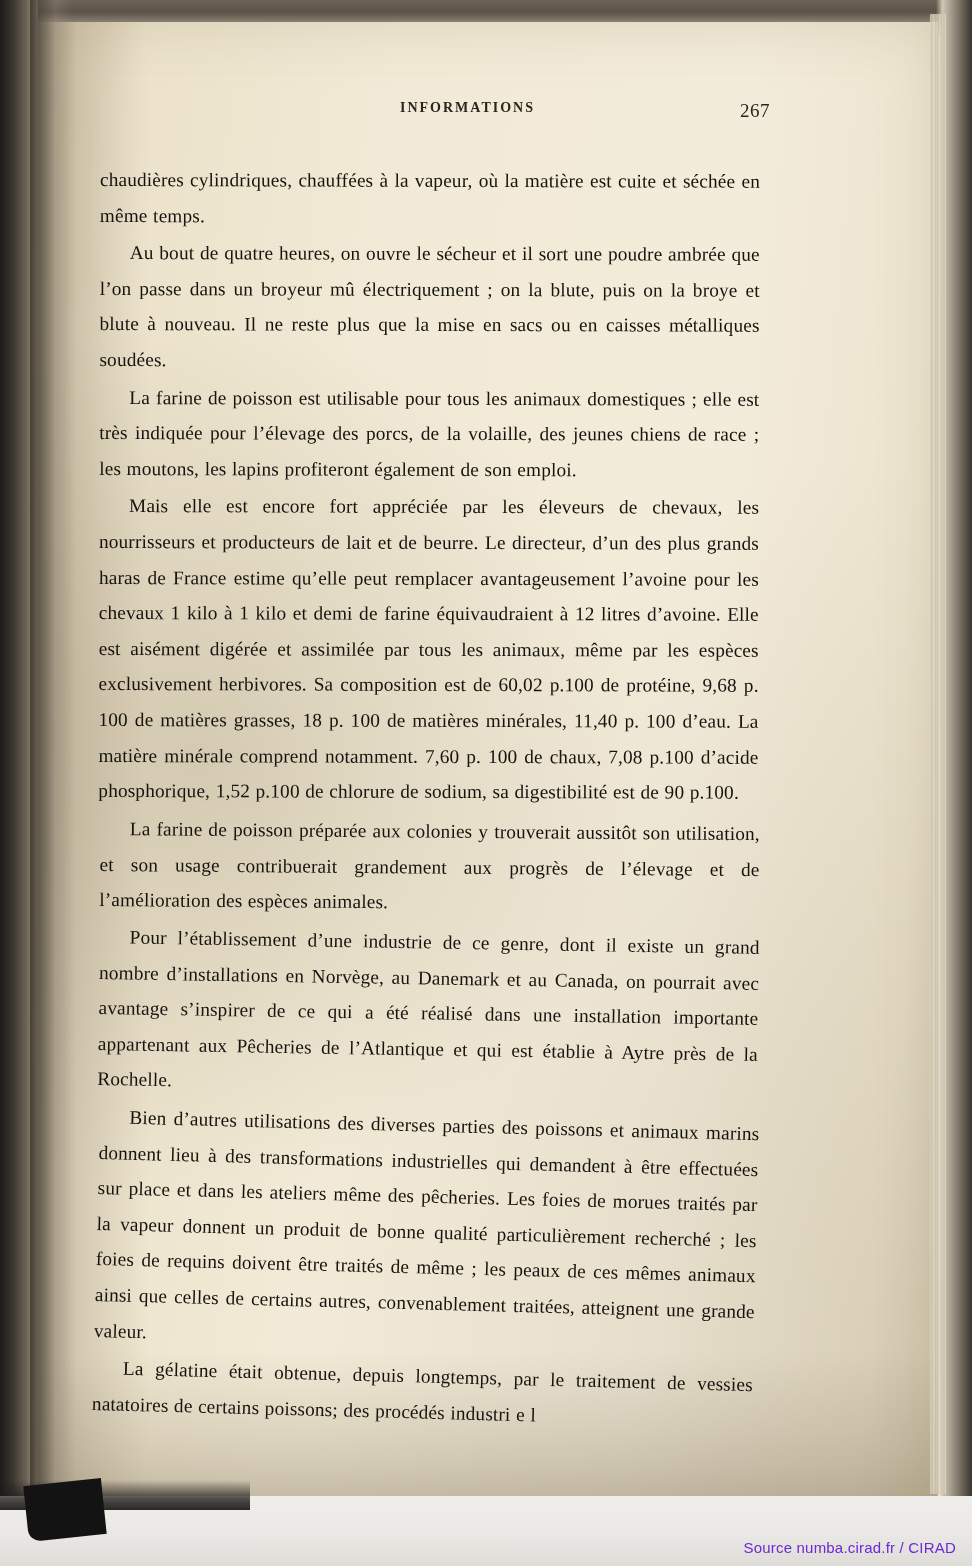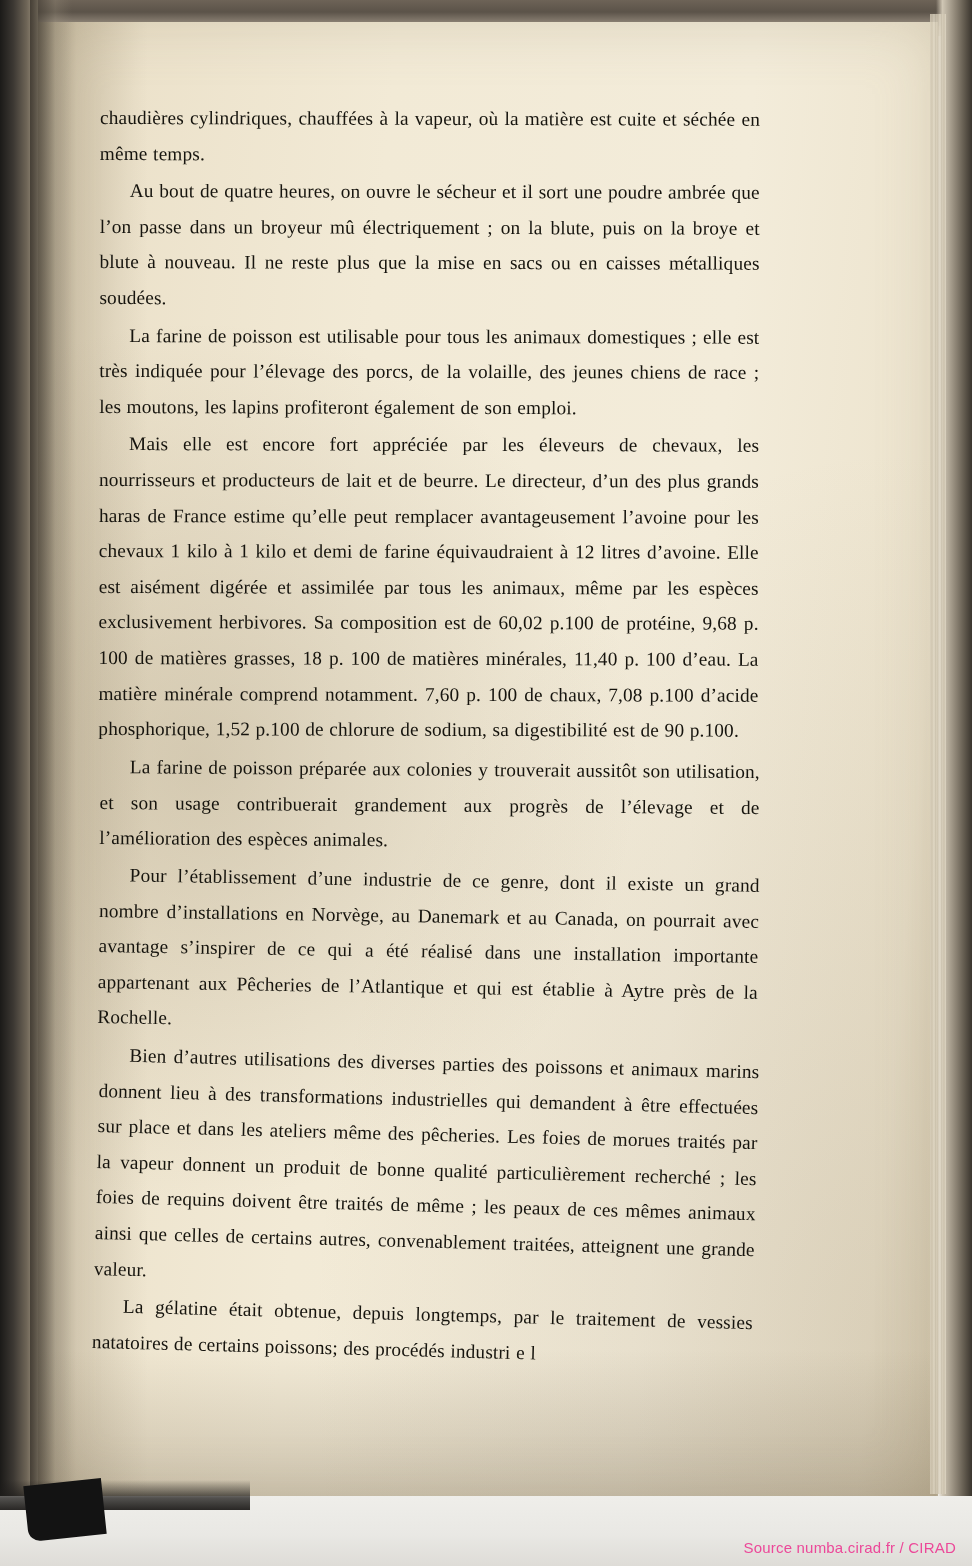--- a/index.html
+++ b/index.html
@@ -170,21 +170,21 @@
   .sk3 { transform: rotate(0.95deg); }
   .sk4 { transform: rotate(1.5deg); }
 
   
   .source-credit {
     position: absolute;
     right: 16px;
     bottom: 10px;
     font-family: "Liberation Sans", sans-serif;
     font-size: 15px;
-    color: #ec4899;
+    color: #6d28d9;
     letter-spacing: .2px;
   }
 </style>
 </head>
 <body>
 
 <div id="scan">
 
   <div class="top-edge"></div>
   <div class="top-edge strip2"></div>
@@ -194,20 +194,24 @@
     <div class="paper-bottom-curl"></div>
   </div>
 
   <div class="spine"></div>
   <div class="spine-soft"></div>
   <div class="right-edge"></div>
   <div class="page-thickness"></div>
 
   <div class="textblock">
 
+    <div class="running-head">
+      <span class="rh-title">INFORMATIONS</span>
+      <span class="rh-page">267</span>
+    </div>
 
     <div class="skewwrap sk1">
       <p class="para noindent">chaudières cylindriques, chauffées à la vapeur, où la matière est cuite et séchée en même temps.</p>
       <p class="para indent">Au bout de quatre heures, on ouvre le sécheur et il sort une poudre ambrée que l’on passe dans un broyeur mû électriquement ; on la blute, puis on la broye et blute à nouveau. Il ne reste plus que la mise en sacs ou en caisses métalliques soudées.</p>
       <p class="para indent">La farine de poisson est utilisable pour tous les animaux domestiques ; elle est très indiquée pour l’élevage des porcs, de la volaille, des jeunes chiens de race ; les moutons, les lapins profiteront également de son emploi.</p>
       <p class="para indent">Mais elle est encore fort appréciée par les éleveurs de chevaux, les nourrisseurs et producteurs de lait et de beurre. Le directeur, d’un des plus grands haras de France estime qu’elle peut remplacer avantageusement l’avoine pour les chevaux 1 kilo à 1 kilo et demi de farine équivaudraient à 12 litres d’avoine. Elle est aisément digérée et assimilée par tous les animaux, même par les espèces exclusivement herbivores. Sa composition est de 60,02 p.100 de protéine, 9,68 p. 100 de matières grasses, 18 p. 100 de matières minérales, 11,40 p. 100 d’eau. La matière minérale comprend notamment. 7,60 p. 100 de chaux, 7,08 p.100 d’acide phosphorique, 1,52 p.100 de chlorure de sodium, sa digestibilité est de 90 p.100.</p>
     </div>
 
     <div class="skewwrap sk2">
       <p class="para indent">La farine de poisson préparée aux colonies y trouverait aussitôt son utilisation, et son usage contribuerait grandement aux progrès de l’élevage et de l’amélioration des espèces animales.</p>

